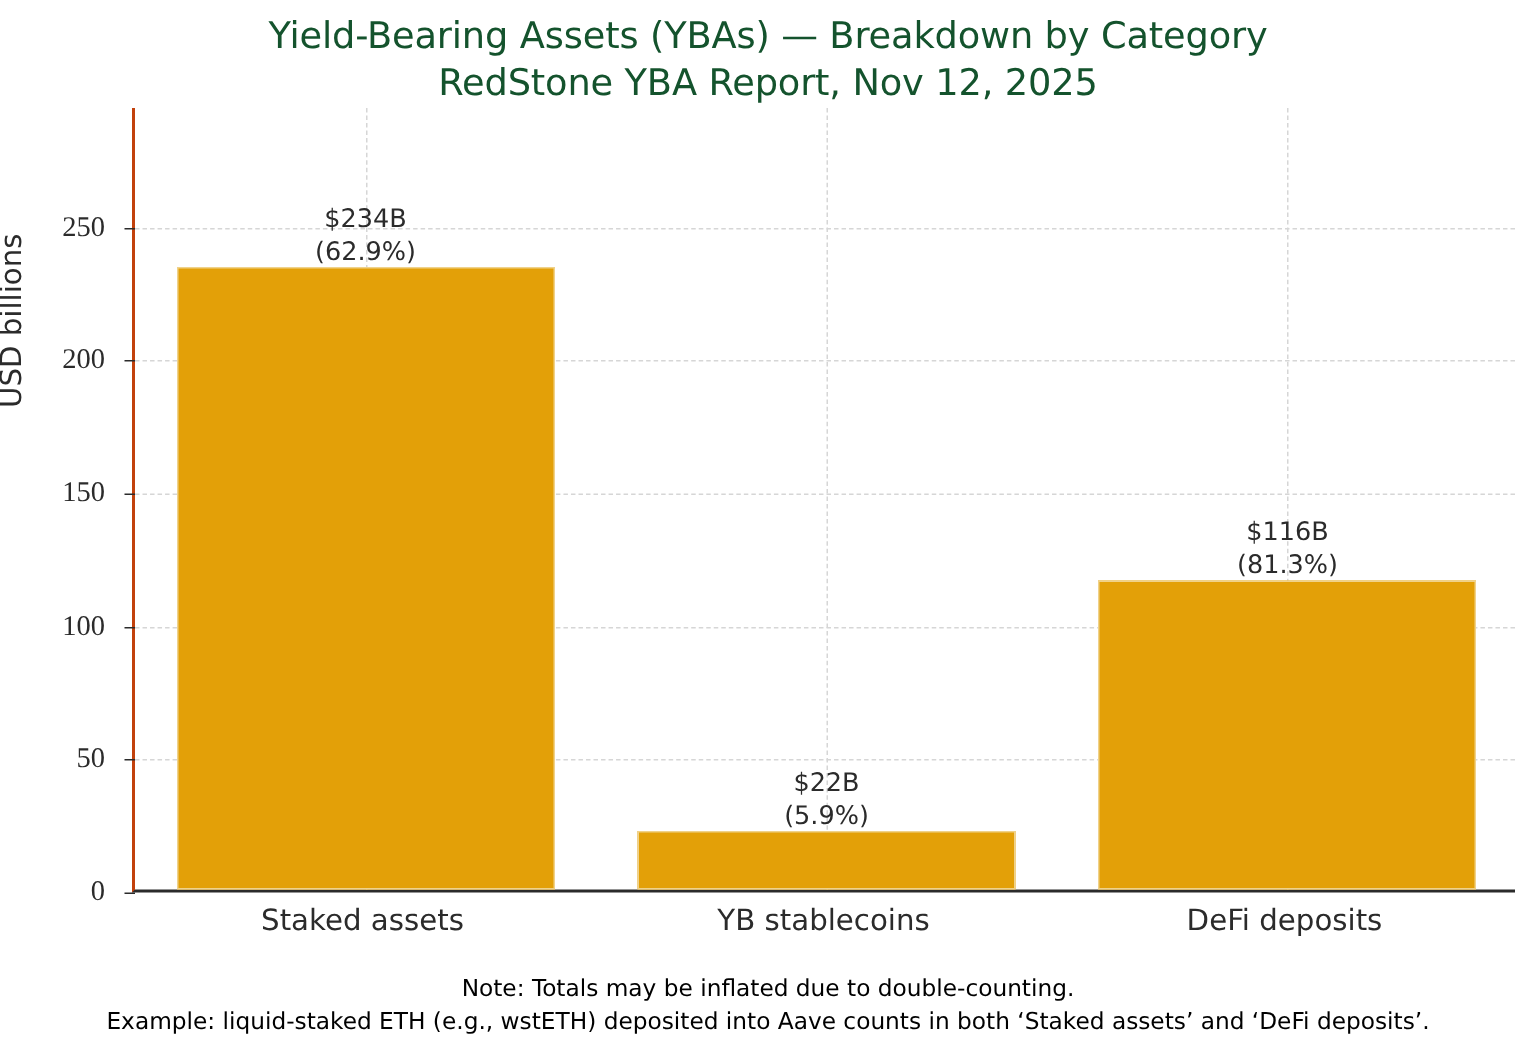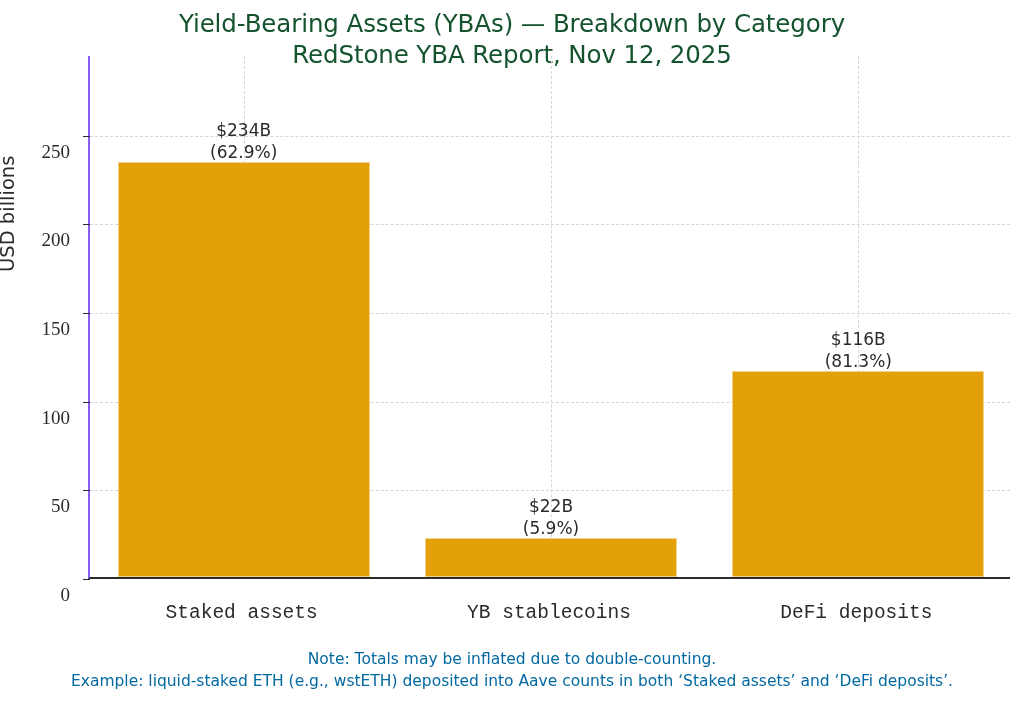--- a/index.html
+++ b/index.html
@@ -36,25 +36,25 @@
     font-size: 24.5px;
     color: #14532d;
     letter-spacing: -0.1px;
     white-space: nowrap;
   }
 
   
   #plot {
     position: absolute;
     left: 88px;
-    top: 56px;
+    top: 72px;
     width: 922px;
     height: 523px;
     box-sizing: border-box;
-    border-left: 2px solid #8b5cf6;
+    border-left: 2px solid #c2410c;
     border-bottom: 2px solid #2b2b2b;
   }
 
   .gridline-h {
     position: absolute;
     left: 0;
     width: 100%;
     height: 0;
     border-top: 1px dashed #d6d6d6;
   }
@@ -133,35 +133,34 @@
     width: 922px;
     height: 34px;
   }
   .xlabel {
     position: absolute;
     top: 4px;
     transform: translateX(-50%);
     font-size: 19.5px;
     color: #2b2b2b;
     white-space: nowrap;
-    font-family: Liberation Mono, monospace;
   }
 
   
   .footnote {
     position: absolute;
     left: 0;
     top: 648px;
     width: 1024px;
     text-align: center;
     line-height: 1.42;
   }
   .footnote-line {
     font-size: 15.5px;
-    color: #0369a1;
+    color: #000000;
     white-space: nowrap;
   }
 </style>
 </head>
 <body>
 
 <div id="figure">
 
   <div class="title-block">
     <div class="title-line">Yield-Bearing Assets (YBAs) — Breakdown by Category</div>

